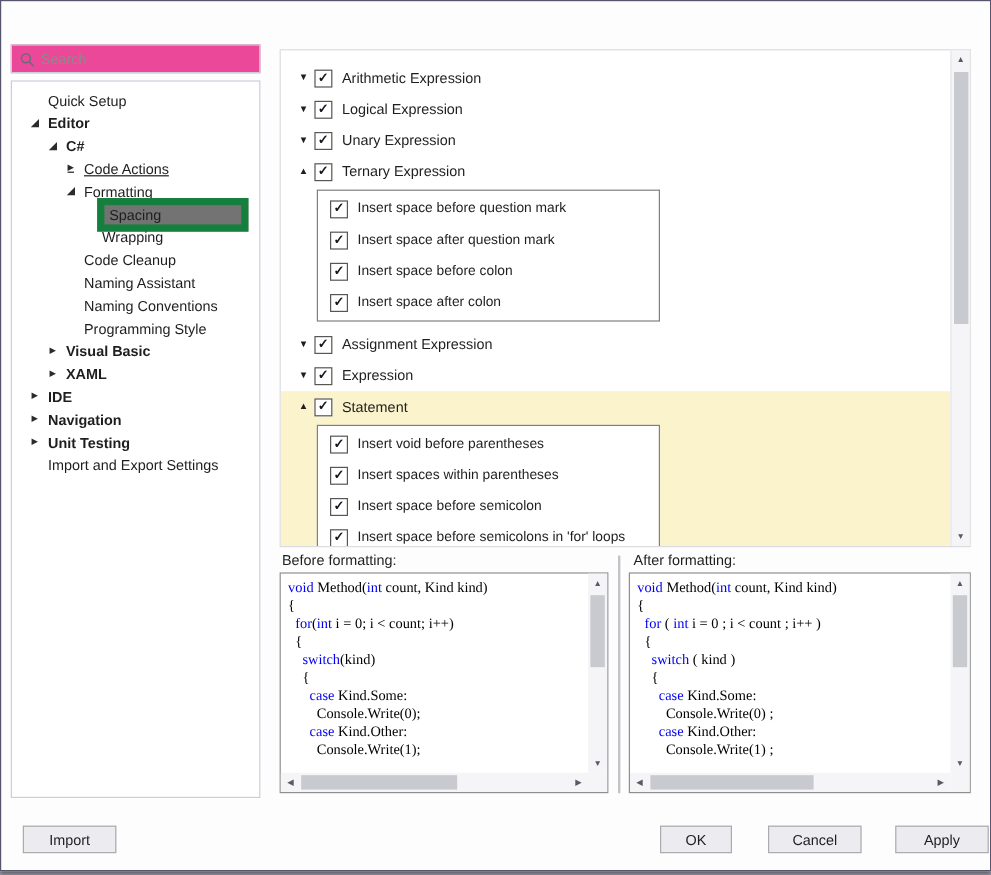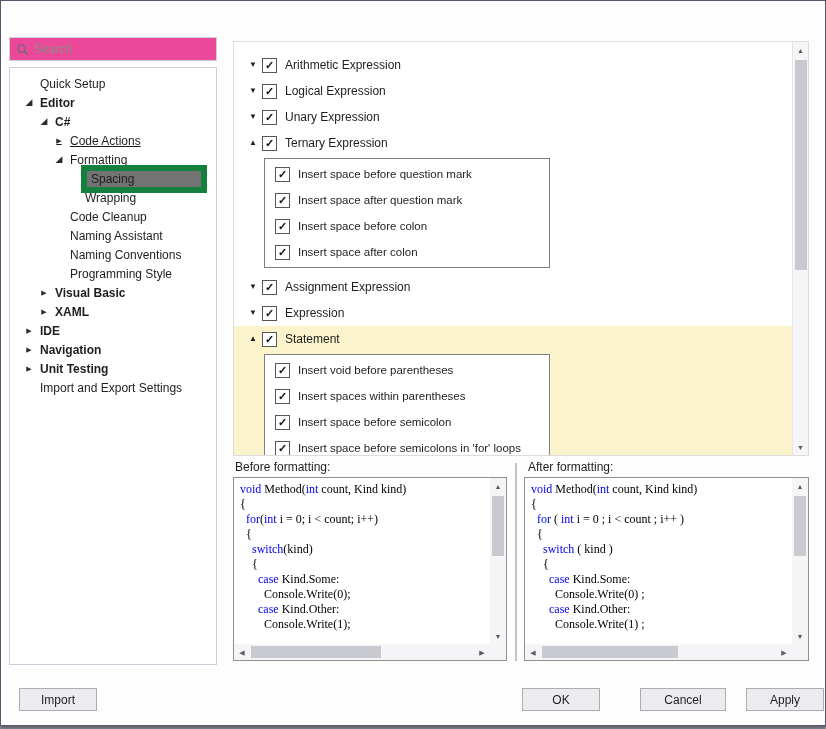--- a/index.html
+++ b/index.html
@@ -62,22 +62,22 @@
   #after-panel{left:523px;width:285px}
   .code{position:absolute;left:0;top:0;right:16px;bottom:16px;overflow:hidden;padding:4px 0 0 6px;font-family:Liberation Serif, serif;font-size:12px;line-height:15px;white-space:pre}
   .code-line{white-space:pre}
   .kw{color:#0000EE}
   .pl{color:#000}
   .vsplit{position:absolute;left:514px;top:462px;width:2px;height:198px;background:#C4C4C8}
 
   
   .btn{position:absolute;top:687px;height:23px;background:#ECECF0;border:1px solid #ACACAC;font-size:12px;color:#1E1E1E;font-family:"Liberation Sans",sans-serif;padding:0;cursor:default}
   #btn-default{left:18px;width:78px}
-  #btn-ok{left:521px;width:78px}
-  #btn-cancel{left:639px;width:86px}
+  #btn-ok{left:549px;width:60px}
+  #btn-cancel{left:639px;width:78px}
   #btn-apply{left:745px;width:78px}
 </style>
 </head>
 <body>
 
 <div class="window">
 
 
   <div class="searchbox">
     <span class="search-icon">

